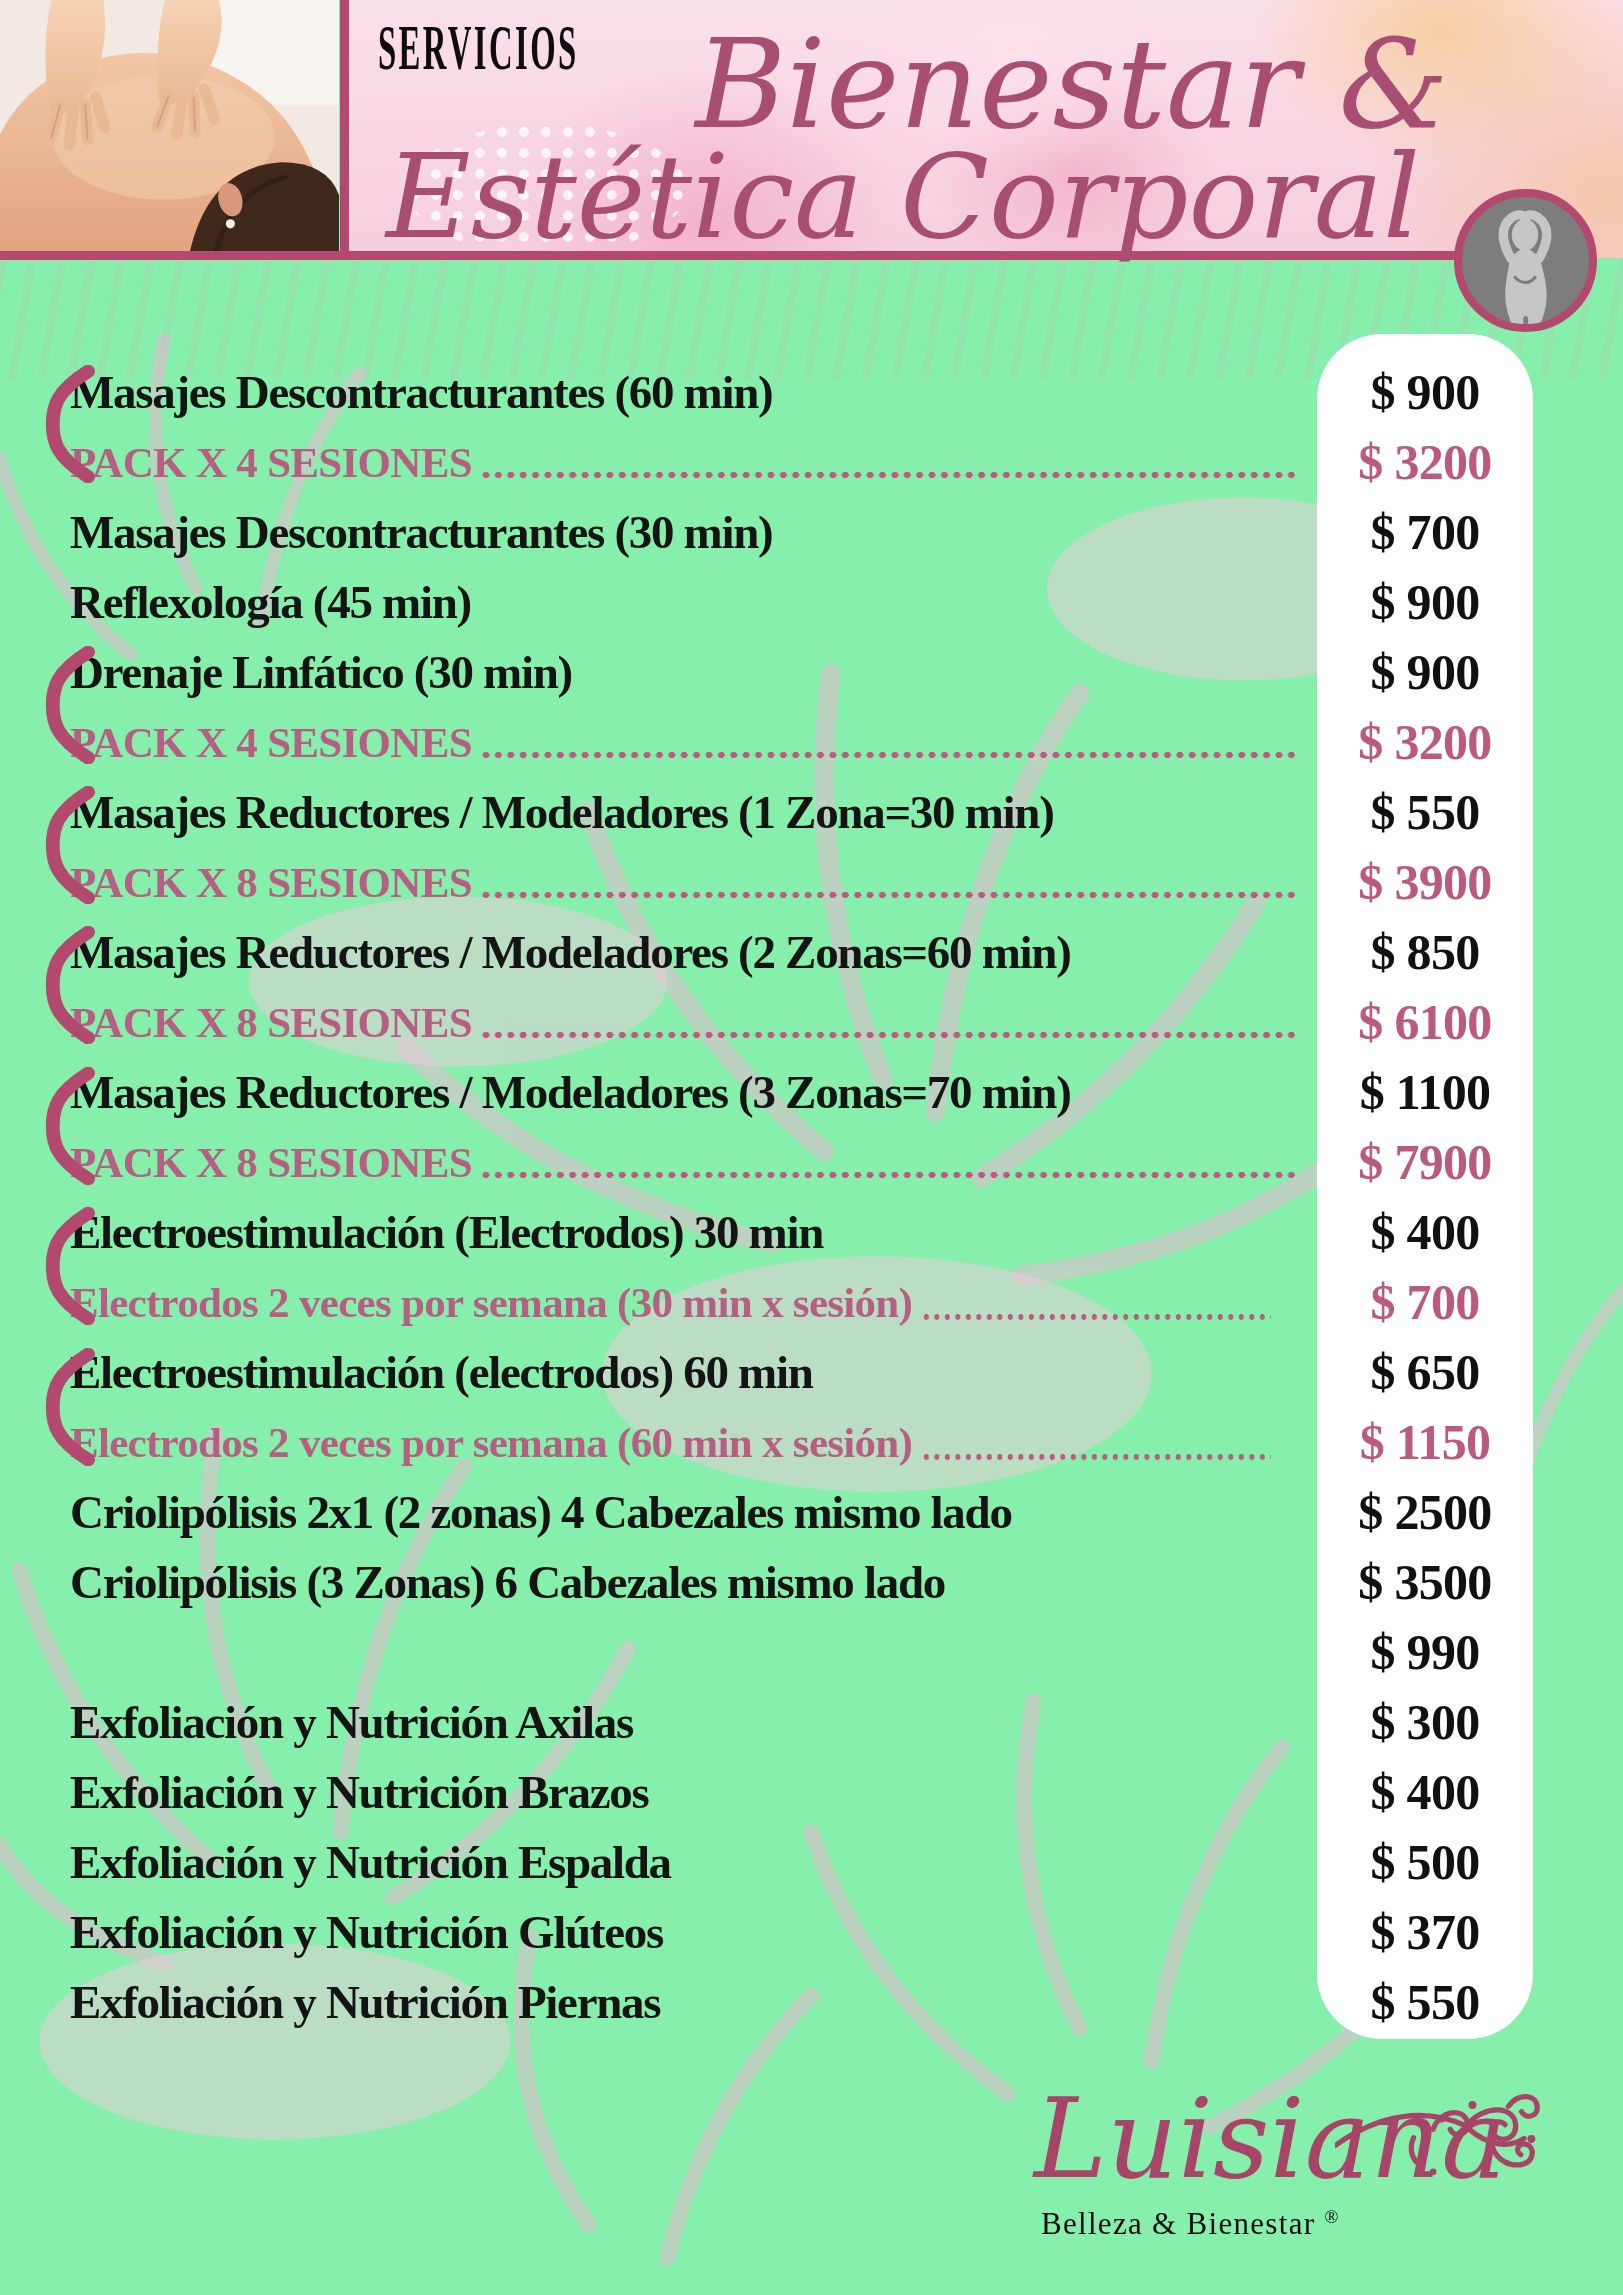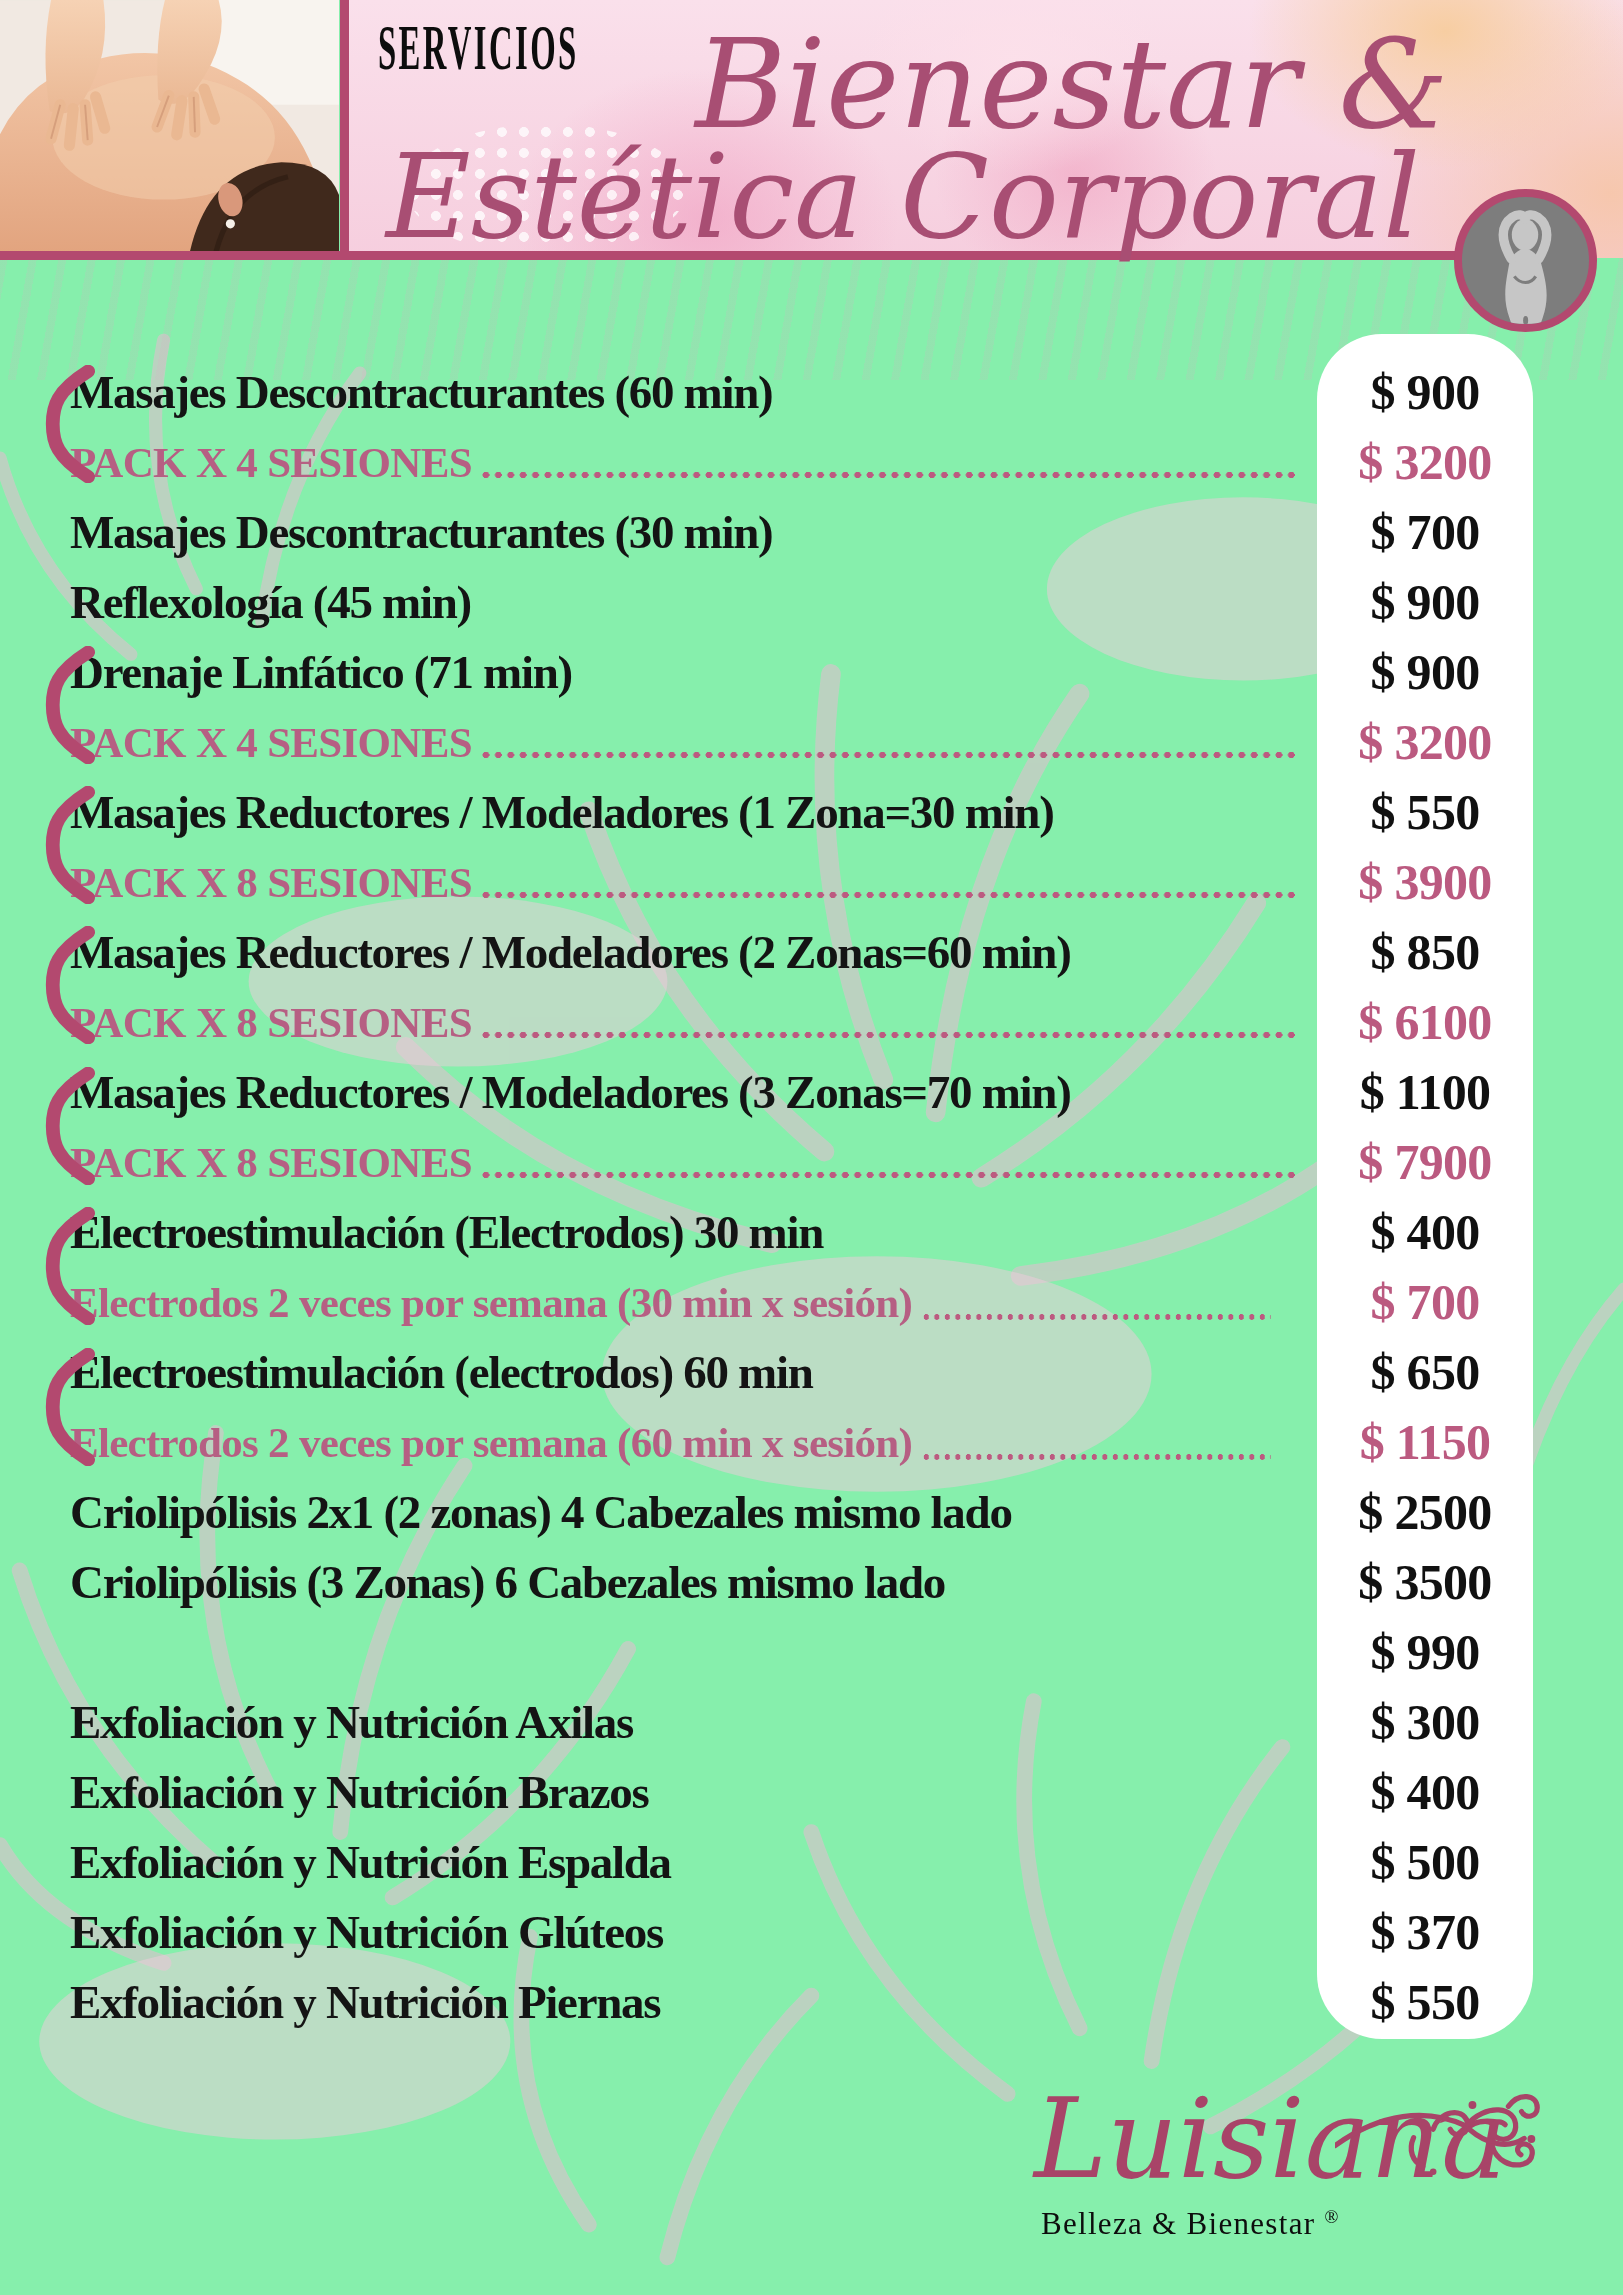--- a/index.html
+++ b/index.html
@@ -233,21 +233,21 @@
       <span class="tail"></span>
     </div>
       <div class="row">
       <span class="label">Reflexología (45 min)</span>
 
       <span class="spacer-flex"></span>
         <span class="price">$ 900</span>
       <span class="tail"></span>
     </div>
       <div class="row">
-      <span class="label">Drenaje Linfático (71 min)</span>
+      <span class="label">Drenaje Linfático (30 min)</span>
 
       <span class="spacer-flex"></span>
         <span class="price">$ 900</span>
       <span class="tail"></span>
     </div>
       <div class="bracket" style="top: 289px; height: 118px;"><svg viewBox="0 0 90 190" preserveAspectRatio="none" xmlns="http://www.w3.org/2000/svg">
           <path d="M78,10 C30,42 24,66 24,95 C24,124 30,148 78,180" fill="none" stroke="#b3496f" stroke-width="21" stroke-linecap="round"></path>
         </svg></div>
       <div class="row pack">
       <span class="label">PACK X 4 SESIONES</span>

